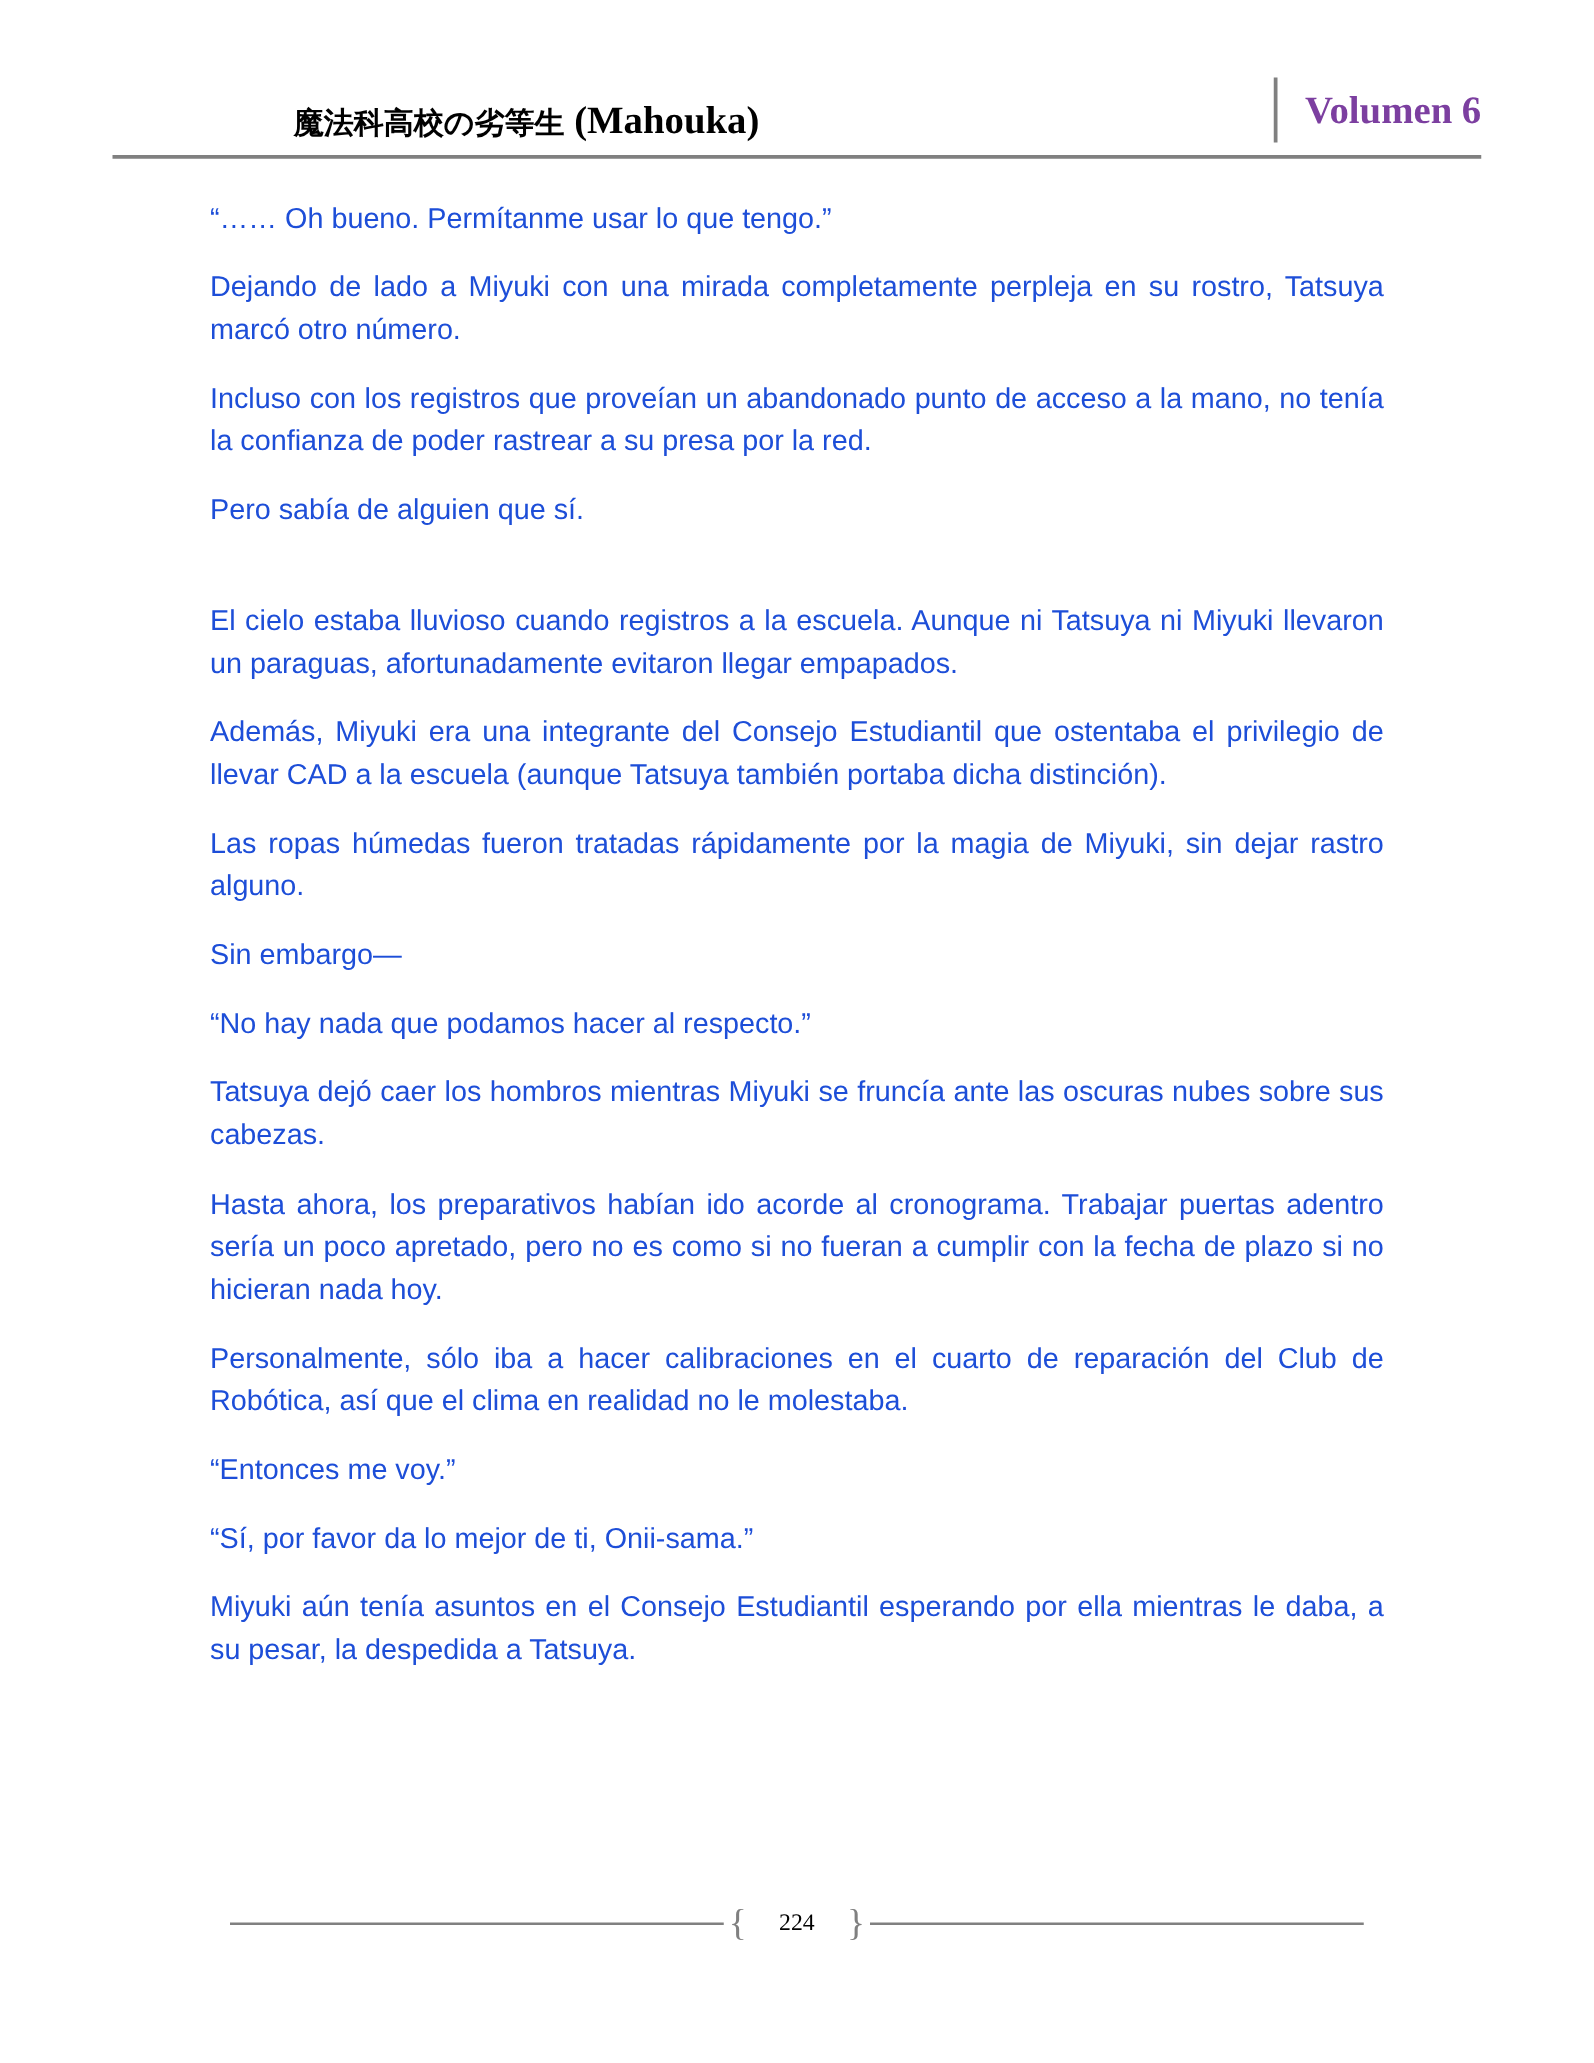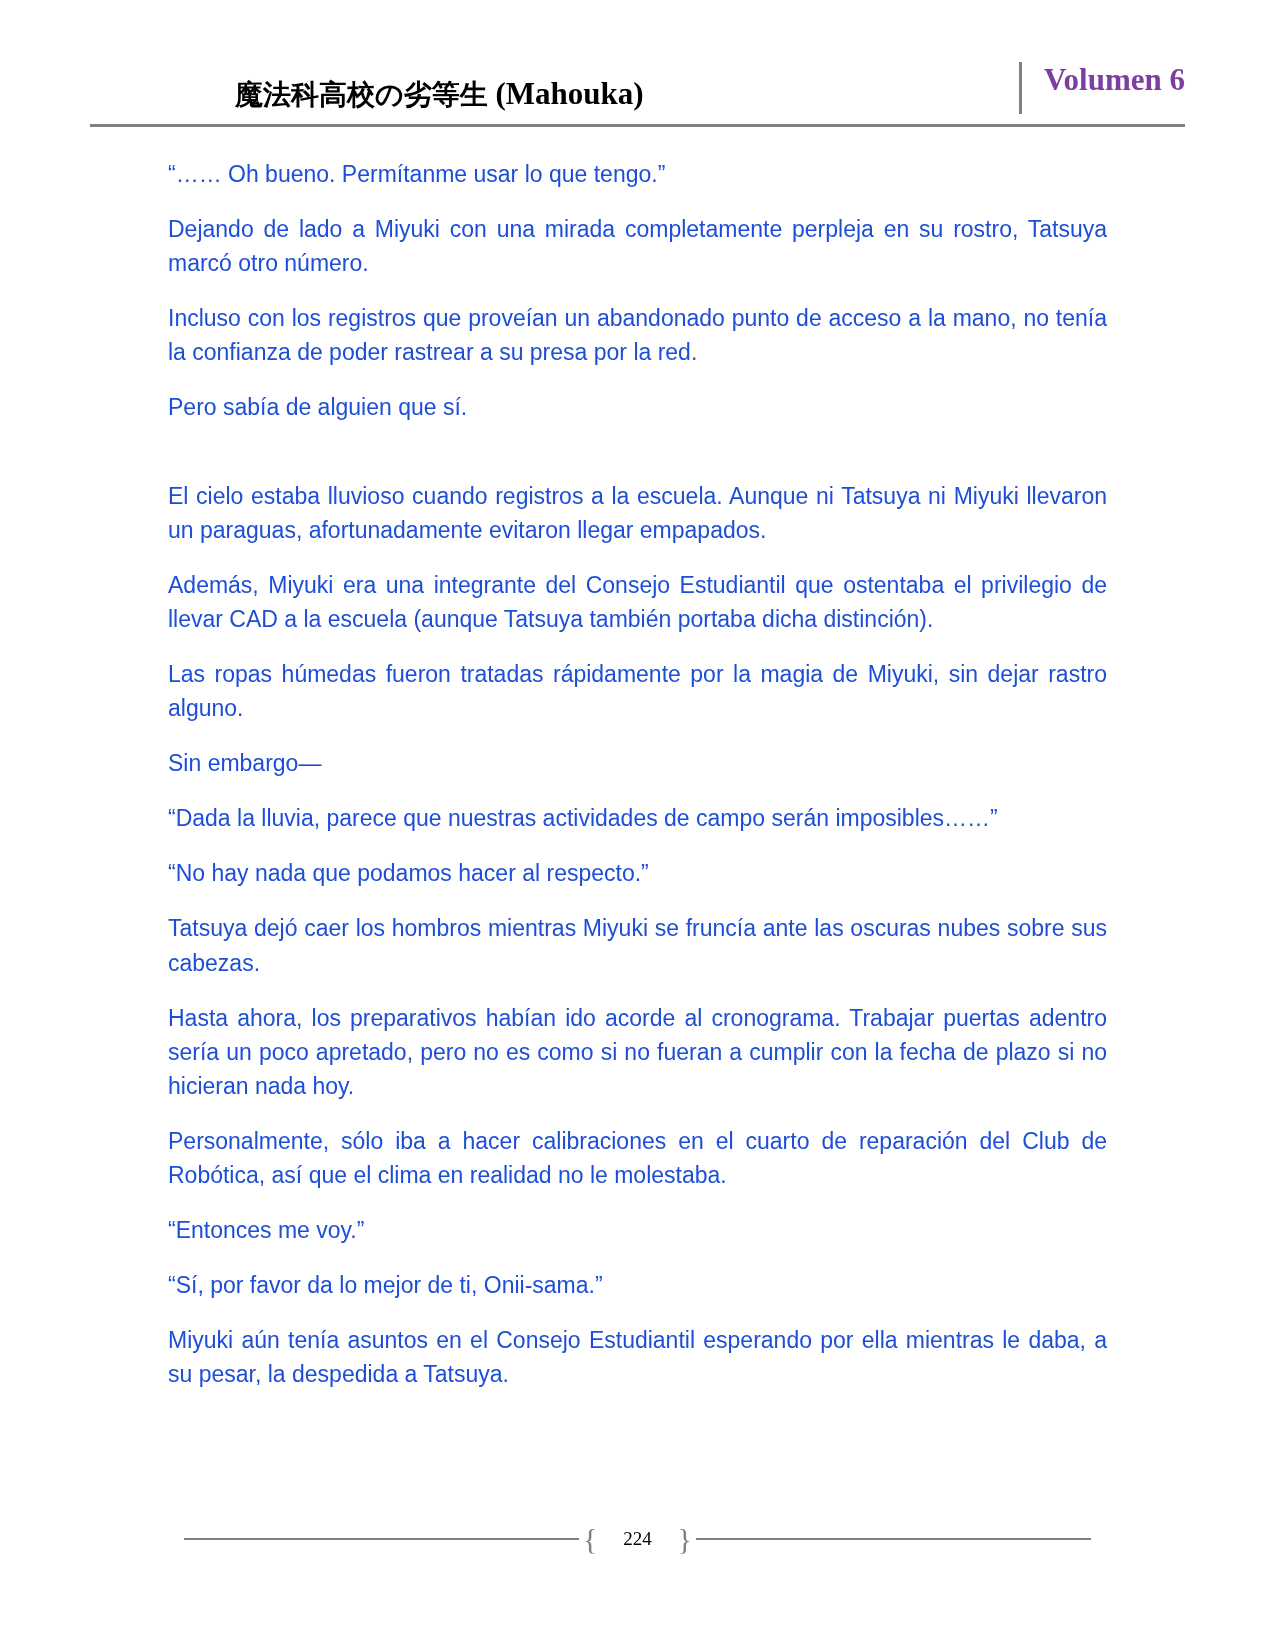--- a/index.html
+++ b/index.html
@@ -43,24 +43,25 @@
     font-weight: bold;
     font-size: 31px;
     letter-spacing: 0px;
     color: #000000;
     white-space: nowrap;
     padding-left: 145px;
   }
   .header-title .jp {
     font-family: "DejaVu Sans", sans-serif;
     font-weight: bold;
-    font-size: 28px;
+    font-size: 24px;
   }
   .header-right {
     display: flex;
+    align-items: center;
     white-space: nowrap;
     margin-left: 30px;
   }
   .header-divider {
     width: 3px;
     background: #808080;
     height: 52px;
     margin-right: 22px;
   }
   .header-volume {
@@ -134,21 +135,20 @@
 
   <div class="content">
     <p class="para">“…… Oh bueno. Permítanme usar lo que tengo.”</p>
     <p class="para">Dejando de lado a Miyuki con una mirada completamente perpleja en su rostro, Tatsuya marcó otro número.</p>
     <p class="para">Incluso con los registros que proveían un abandonado punto de acceso a la mano, no tenía la confianza de poder rastrear a su presa por la red.</p>
     <p class="para gap-after">Pero sabía de alguien que sí.</p>
     <p class="para">El cielo estaba lluvioso cuando registros a la escuela. Aunque ni Tatsuya ni Miyuki llevaron un paraguas, afortunadamente evitaron llegar empapados.</p>
     <p class="para">Además, Miyuki era una integrante del Consejo Estudiantil que ostentaba el privilegio de llevar CAD a la escuela (aunque Tatsuya también portaba dicha distinción).</p>
     <p class="para">Las ropas húmedas fueron tratadas rápidamente por la magia de Miyuki, sin dejar rastro alguno.</p>
     <p class="para">Sin embargo—</p>
-    <p class="para">“Dada la lluvia, parece que nuestras actividades de campo serán imposibles……”</p>
     <p class="para">“No hay nada que podamos hacer al respecto.”</p>
     <p class="para">Tatsuya dejó caer los hombros mientras Miyuki se fruncía ante las oscuras nubes sobre sus cabezas.</p>
     <p class="para">Hasta ahora, los preparativos habían ido acorde al cronograma. Trabajar puertas adentro sería un poco apretado, pero no es como si no fueran a cumplir con la fecha de plazo si no hicieran nada hoy.</p>
     <p class="para">Personalmente, sólo iba a hacer calibraciones en el cuarto de reparación del Club de Robótica, así que el clima en realidad no le molestaba.</p>
     <p class="para">“Entonces me voy.”</p>
     <p class="para">“Sí, por favor da lo mejor de ti, Onii-sama.”</p>
     <p class="para">Miyuki aún tenía asuntos en el Consejo Estudiantil esperando por ella mientras le daba, a su pesar, la despedida a Tatsuya.</p>
   </div>
 
   <div class="footer">

